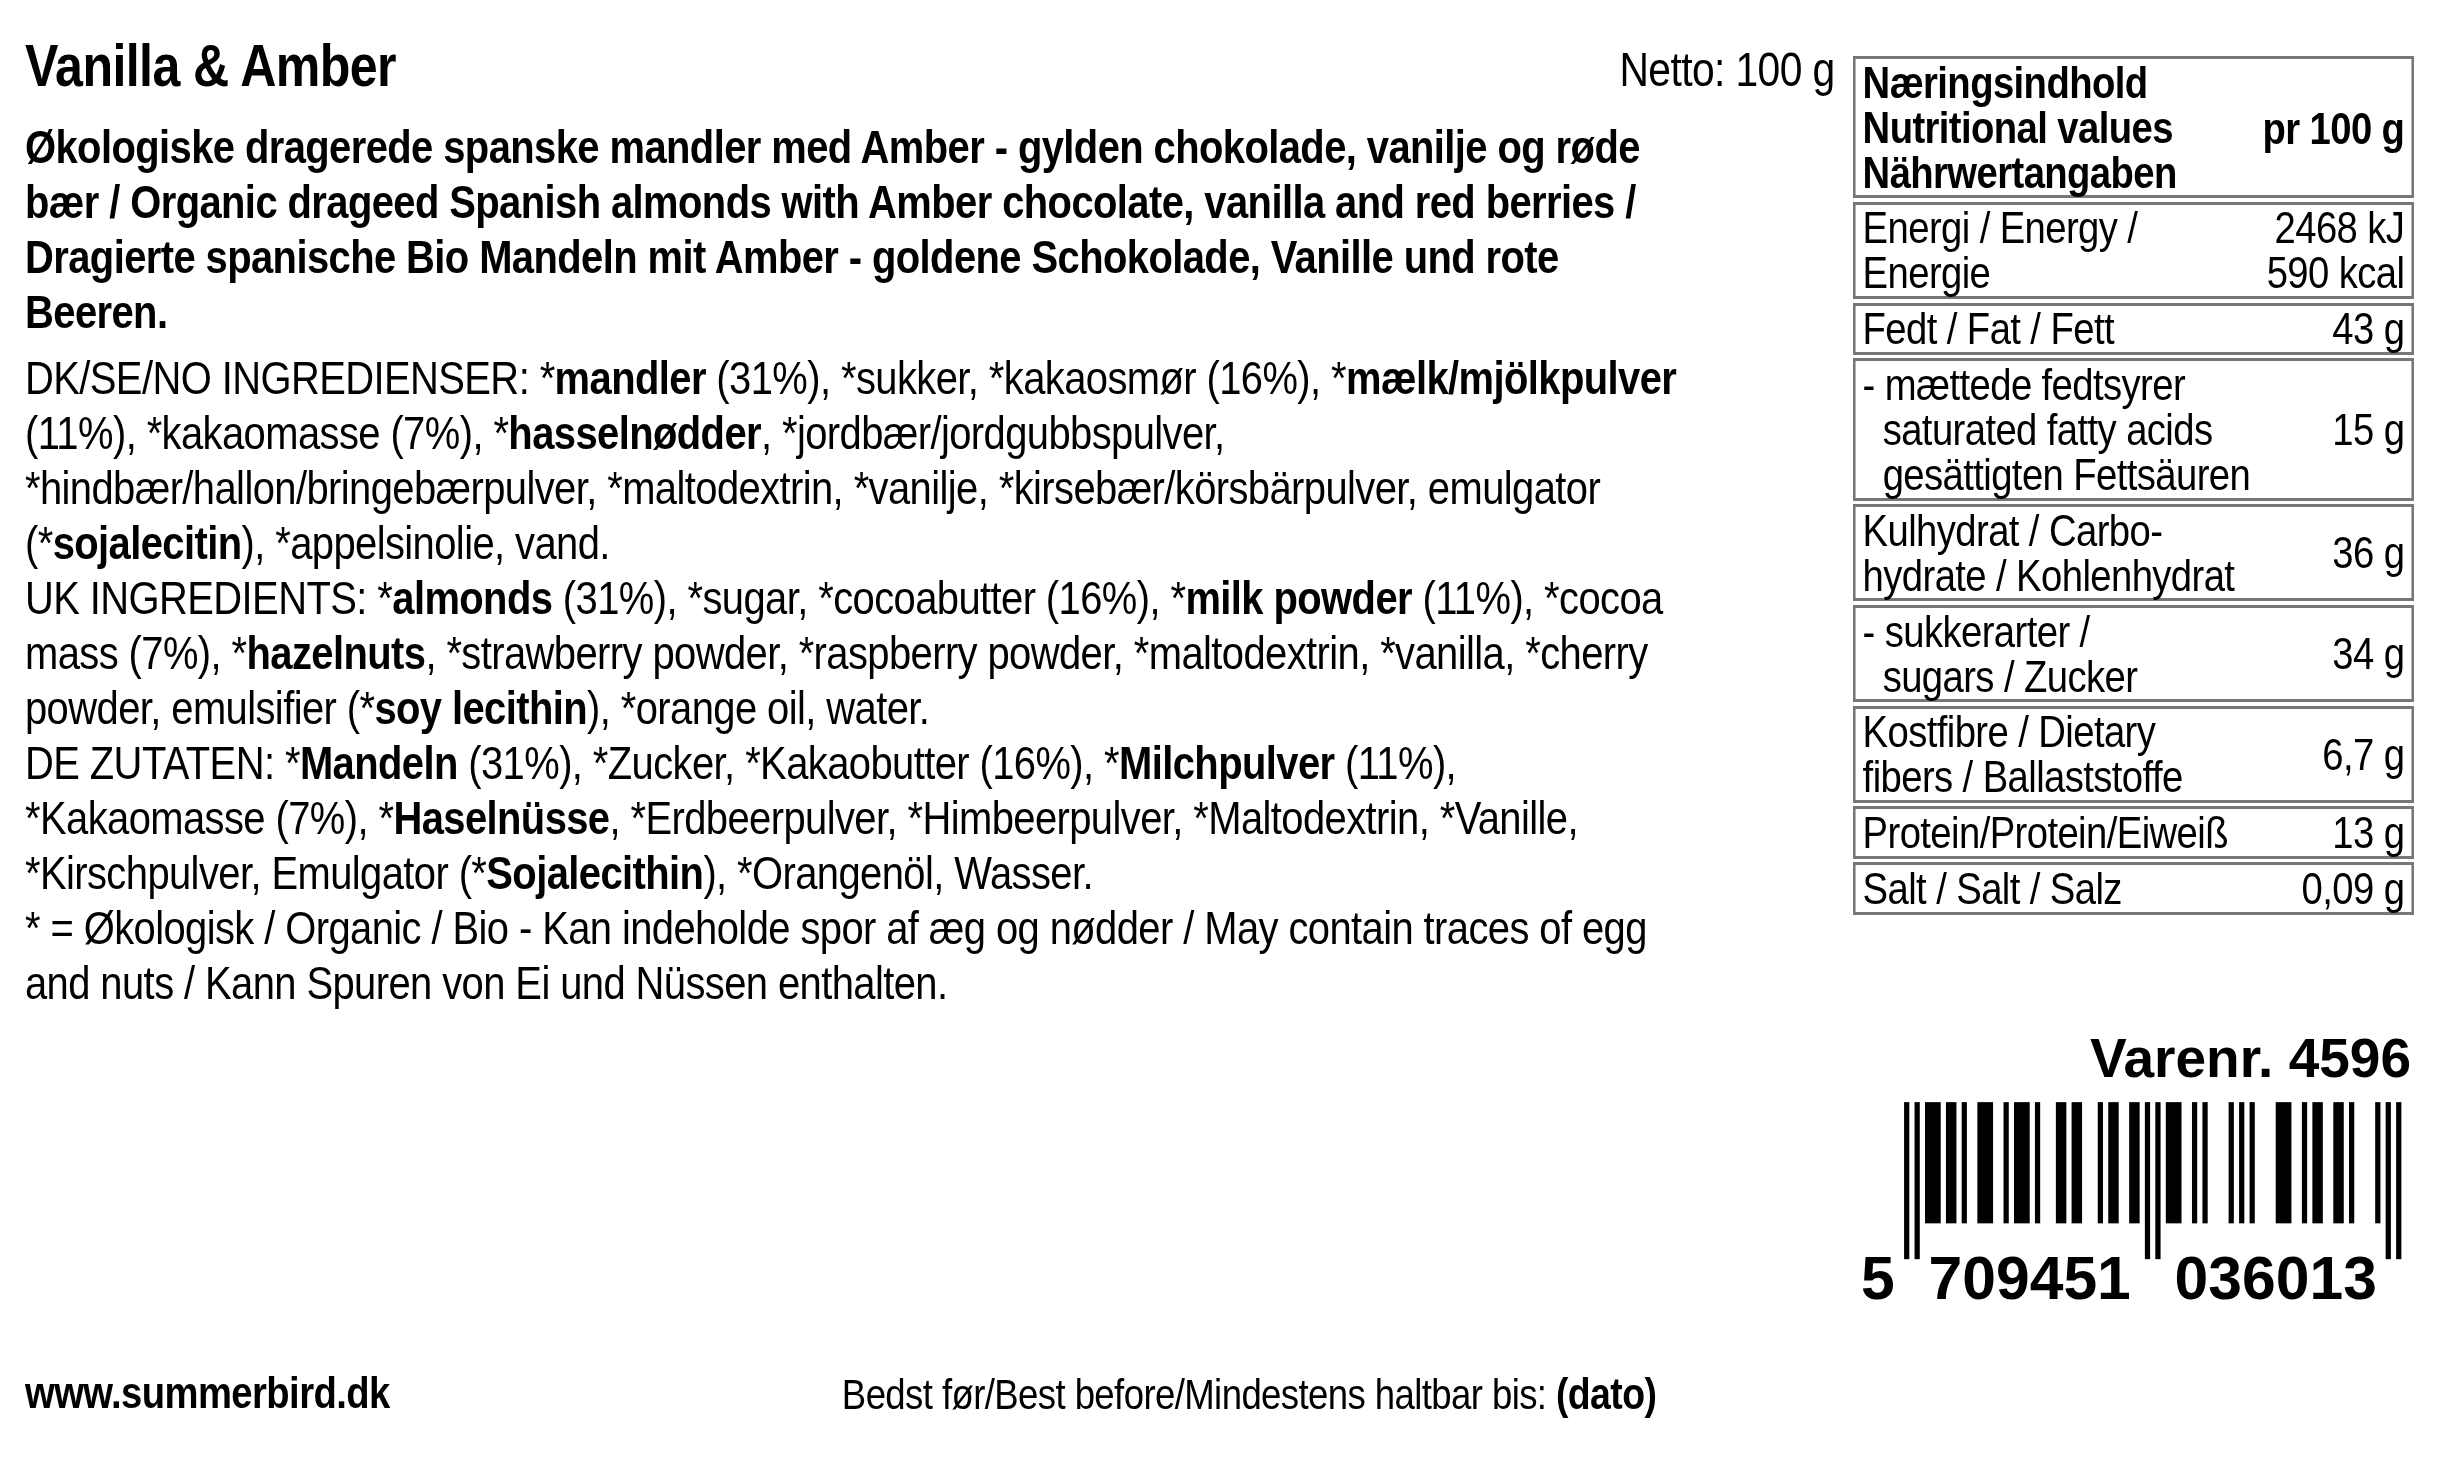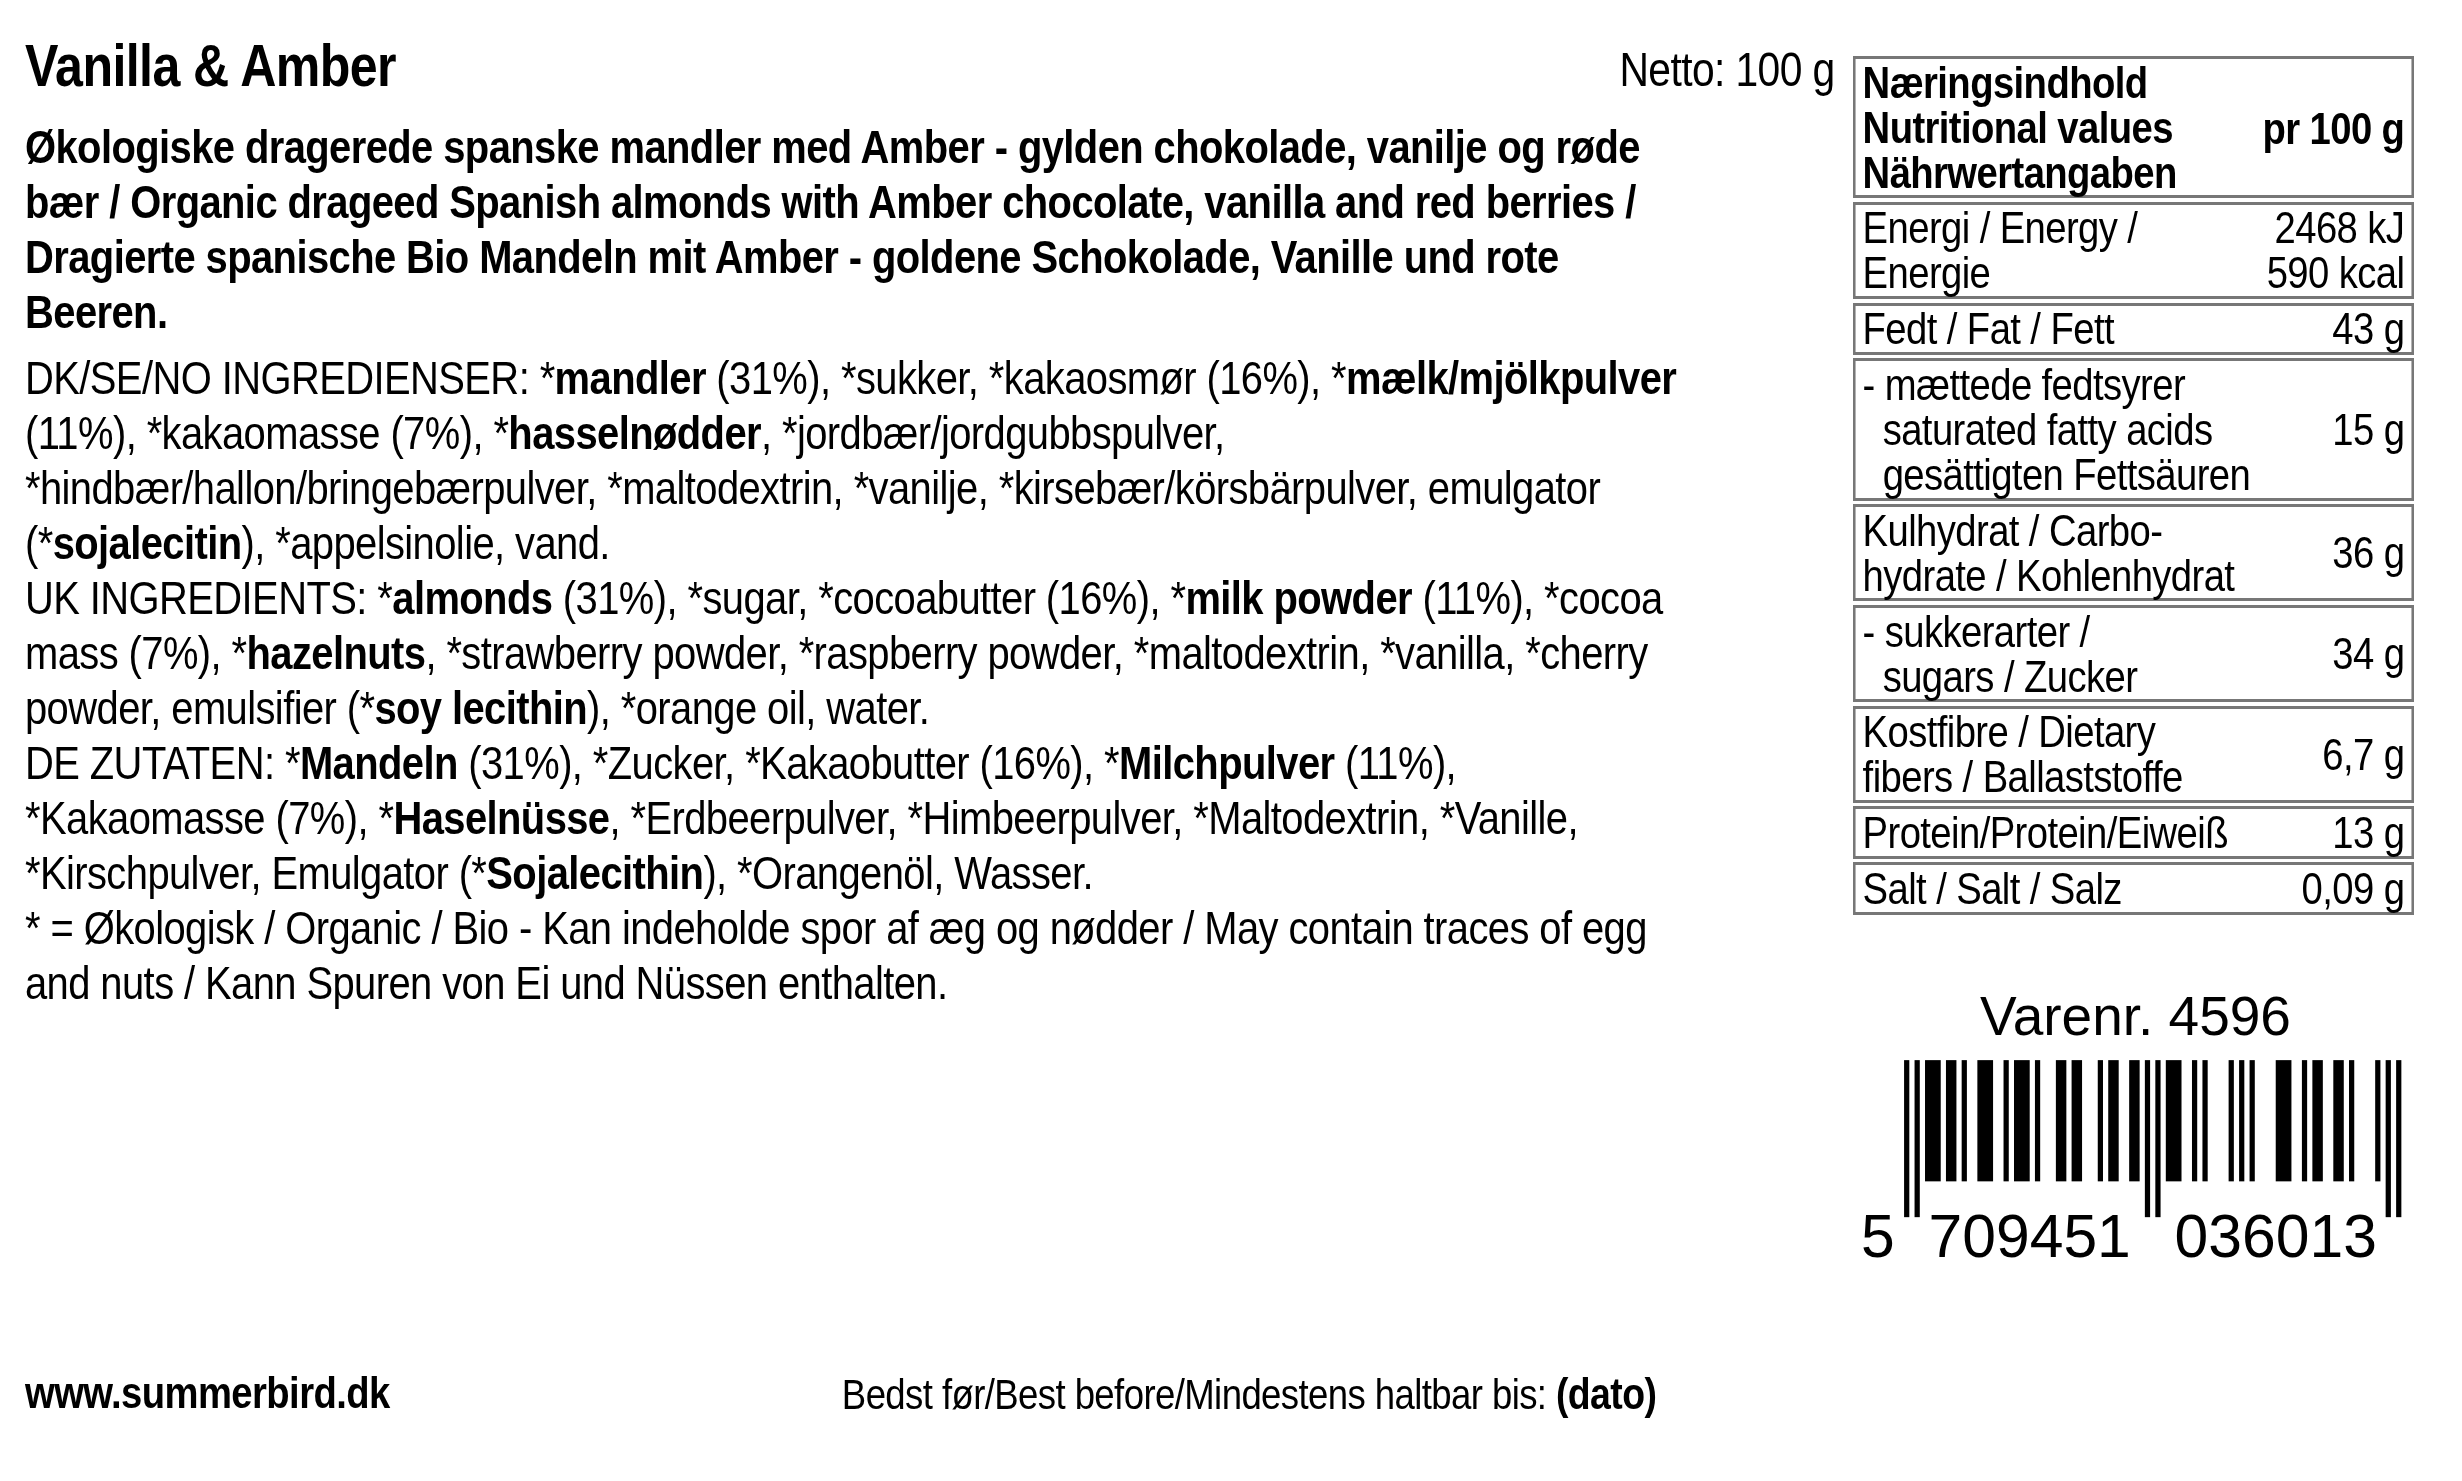--- a/index.html
+++ b/index.html
@@ -21,21 +21,21 @@
   .nutri  { position:absolute; left:1853px; top:56px; width:660px;
             transform:scaleX(.85); transform-origin:0 0; }
   .nrow   { border:3.4px solid #777; margin-bottom:3.4px; padding:0.7px 8.3px;
             display:flex; justify-content:space-between; align-items:center; background:#fff; }
   .nrow .tl { font-size:45px; line-height:45px; letter-spacing:-0.7px; }
   .nhead .tl, .nper { font-weight:700; }
   .nper   { font-size:45px; letter-spacing:-0.7px; white-space:pre; padding-top:2.8px; }
   .nvalue .tl { text-align:right; }
 
   
-  .bc     { position:absolute; left:1860px; top:984px; width:551px; text-align:center; }
+  .bc     { position:absolute; left:1860px; top:1026px; width:551px; text-align:right;font-weight:bold; }
   .varenr { font-size:55px; line-height:65px; white-space:pre; }
   .bc svg { display:block; margin-top:4.1px; }
   .bc svg rect { fill:#000; }
   .bc svg text { fill:#000; }
 
   
   .footer-col { position:absolute; left:25px; top:1363px; width:2136px; height:76px;
                 transform:scaleX(.85); transform-origin:0 0; }
   .website    { position:absolute; left:0; top:4.1px; font-size:45px; font-weight:700;
                 letter-spacing:-0.7px; white-space:pre; }

